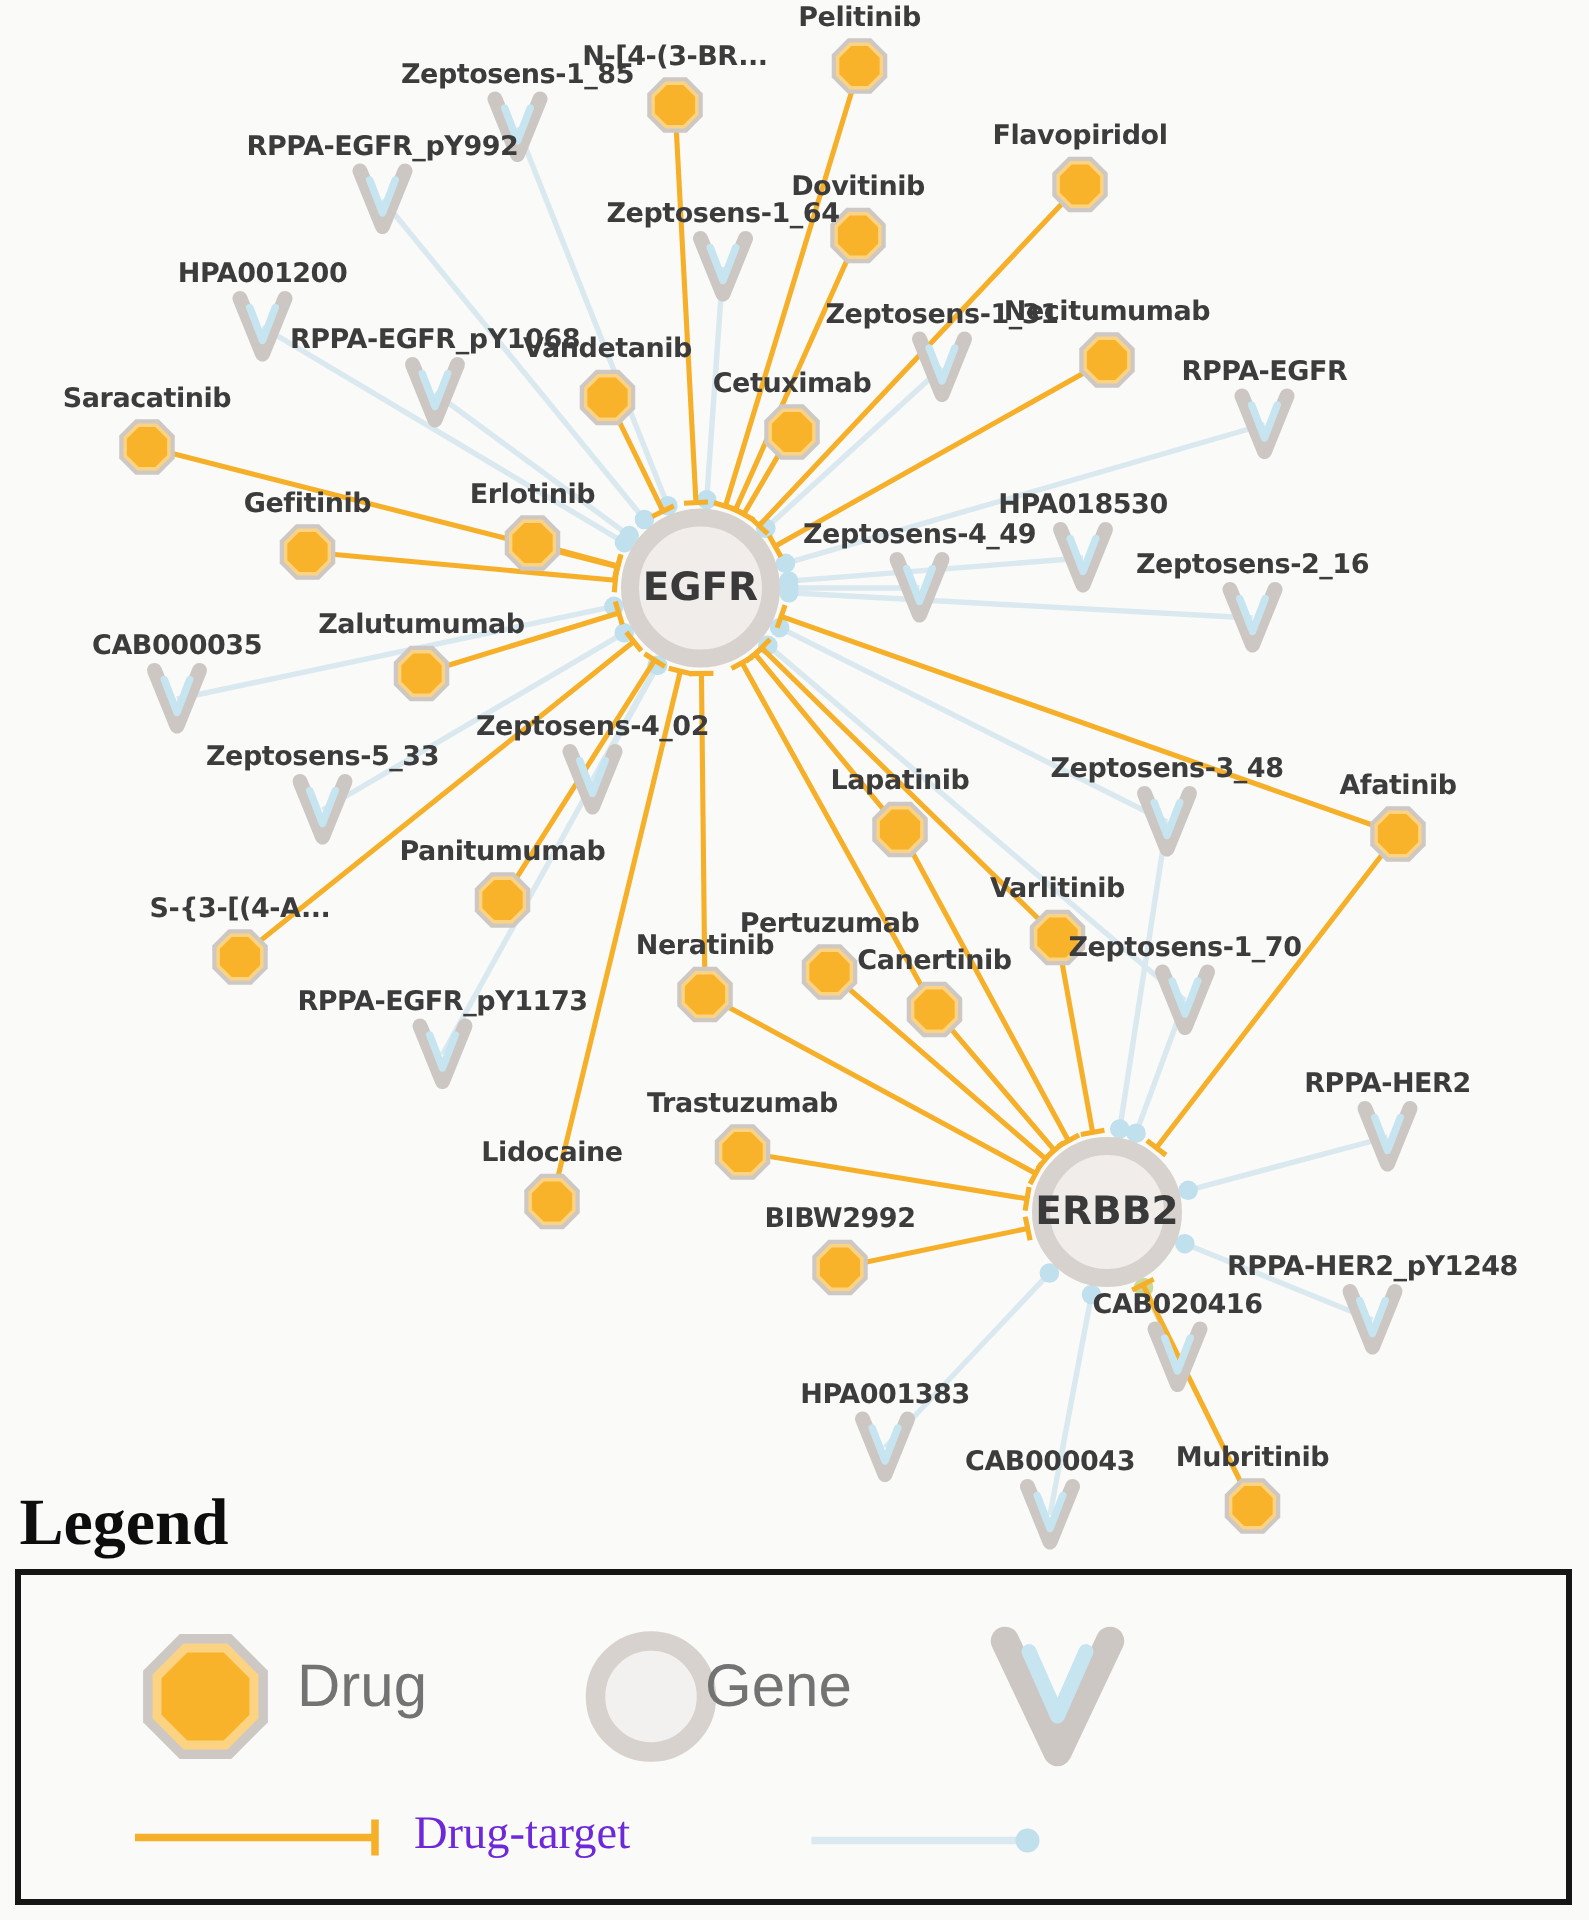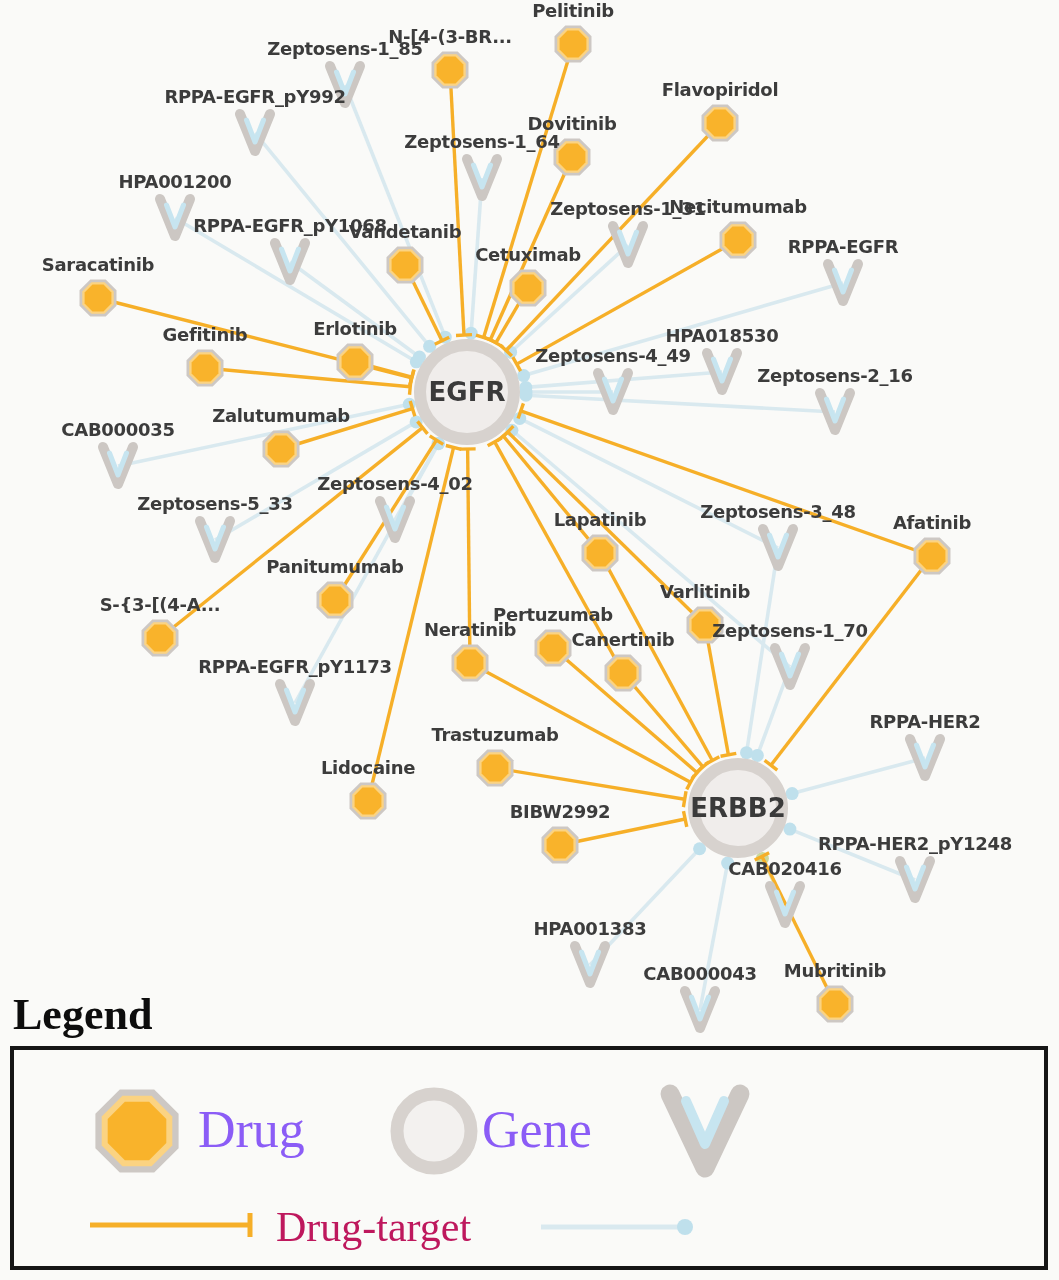--- a/index.html
+++ b/index.html
@@ -10,22 +10,22 @@
   #graph{position:absolute;left:0;top:0}
   .node-label{font-family:"DejaVu Sans",sans-serif;font-weight:bold;font-size:18px;
     fill:#3c3c3c;letter-spacing:-0.3px}
   .gene-label{font-family:"DejaVu Sans",sans-serif;font-weight:bold;font-size:26px;fill:#3a3a3a}
   .legend{position:absolute;left:0;top:0;width:1059px;height:1216px;pointer-events:none}
   .legend-title{position:absolute;left:13px;top:993px;font-family:"Liberation Serif",serif;
     font-weight:bold;font-size:44px;color:#0d0d0d;line-height:1}
   .legend-box{position:absolute;left:10px;top:1046px;width:1030px;height:216px;
     border:4px solid #161616;background:#FAFAF8}
   .li{position:absolute;line-height:1}
-  .li-label{font-family:Liberation Serif, serif;font-size:52px;color:#8b5cf6}
-  .li-edge-label{font-family:"Liberation Serif",serif;font-size:42px;color:#be185d}
+  .li-label{font-family:Liberation Sans, sans-serif;font-size:40px;color:#737373}
+  .li-edge-label{font-family:"Liberation Serif",serif;font-size:31px;color:#6d28d9}
 </style>
 </head>
 <body>
 
 <svg id="graph" width="1059" height="1280" viewBox="0 0 1059 1280">
     <g>
       <line x1="445.21117577316926" y1="337.1707455931391" x2="345" y2="85" stroke="#D9E9EF" stroke-width="3.6"></line>
       <circle cx="445.21117577316926" cy="337.1707455931391" r="6.5" fill="#BFE0EC"></circle>
       <line x1="429.6293719824122" y1="346.3443742615318" x2="255" y2="133" stroke="#D9E9EF" stroke-width="3.6"></line>
       <circle cx="429.6293719824122" cy="346.3443742615318" r="6.5" fill="#BFE0EC"></circle>
@@ -392,21 +392,21 @@
   <svg class="li" style="left:82px;top:1076px" width="110" height="110">
     <polygon points="96.6,72.2 72.2,96.6 37.8,96.6 13.4,72.2 13.4,37.8 37.8,13.4 72.2,13.4 96.6,37.8" fill="#CDC8C4"></polygon>
     <polygon points="90.3,69.6 69.6,90.3 40.4,90.3 19.7,69.6 19.7,40.4 40.4,19.7 69.6,19.7 90.3,40.4" fill="#FBD382"></polygon>
     <polygon points="84.3,67.1 67.1,84.3 42.9,84.3 25.7,67.1 25.7,42.9 42.9,25.7 67.1,25.7 84.3,42.9" fill="#F9B32B"></polygon>
   </svg>
   <span class="li li-label" style="left:198px;top:1104px">Drug</span>
 
   <svg class="li" style="left:384px;top:1081px" width="100" height="100">
     <circle cx="50" cy="50" r="37" fill="#F3F1EF" stroke="#D7D2CE" stroke-width="13"></circle>
   </svg>
-  <span class="li li-label" style="left:482px;top:1104px">Gene</span>
+  <span class="li li-label" style="left:470px;top:1104px">Gene</span>
 
   <svg class="li" style="left:655px;top:1072px" width="100" height="115">
     <polyline points="15,22 50,96 85,22" fill="none" stroke="#CCC7C3" stroke-width="19" stroke-linecap="round" stroke-linejoin="round"></polyline>
     <polyline points="31,29 50,72 69,29" fill="none" stroke="#C7E5F0" stroke-width="10" stroke-linecap="round" stroke-linejoin="round"></polyline>
   </svg>
 
   <svg class="li" style="left:84px;top:1210px" width="180" height="30">
     <line x1="6" y1="15" x2="166" y2="15" stroke="#F6AF28" stroke-width="5"></line>
     <line x1="166" y1="3" x2="166" y2="27" stroke="#F6AF28" stroke-width="5"></line>
   </svg>

